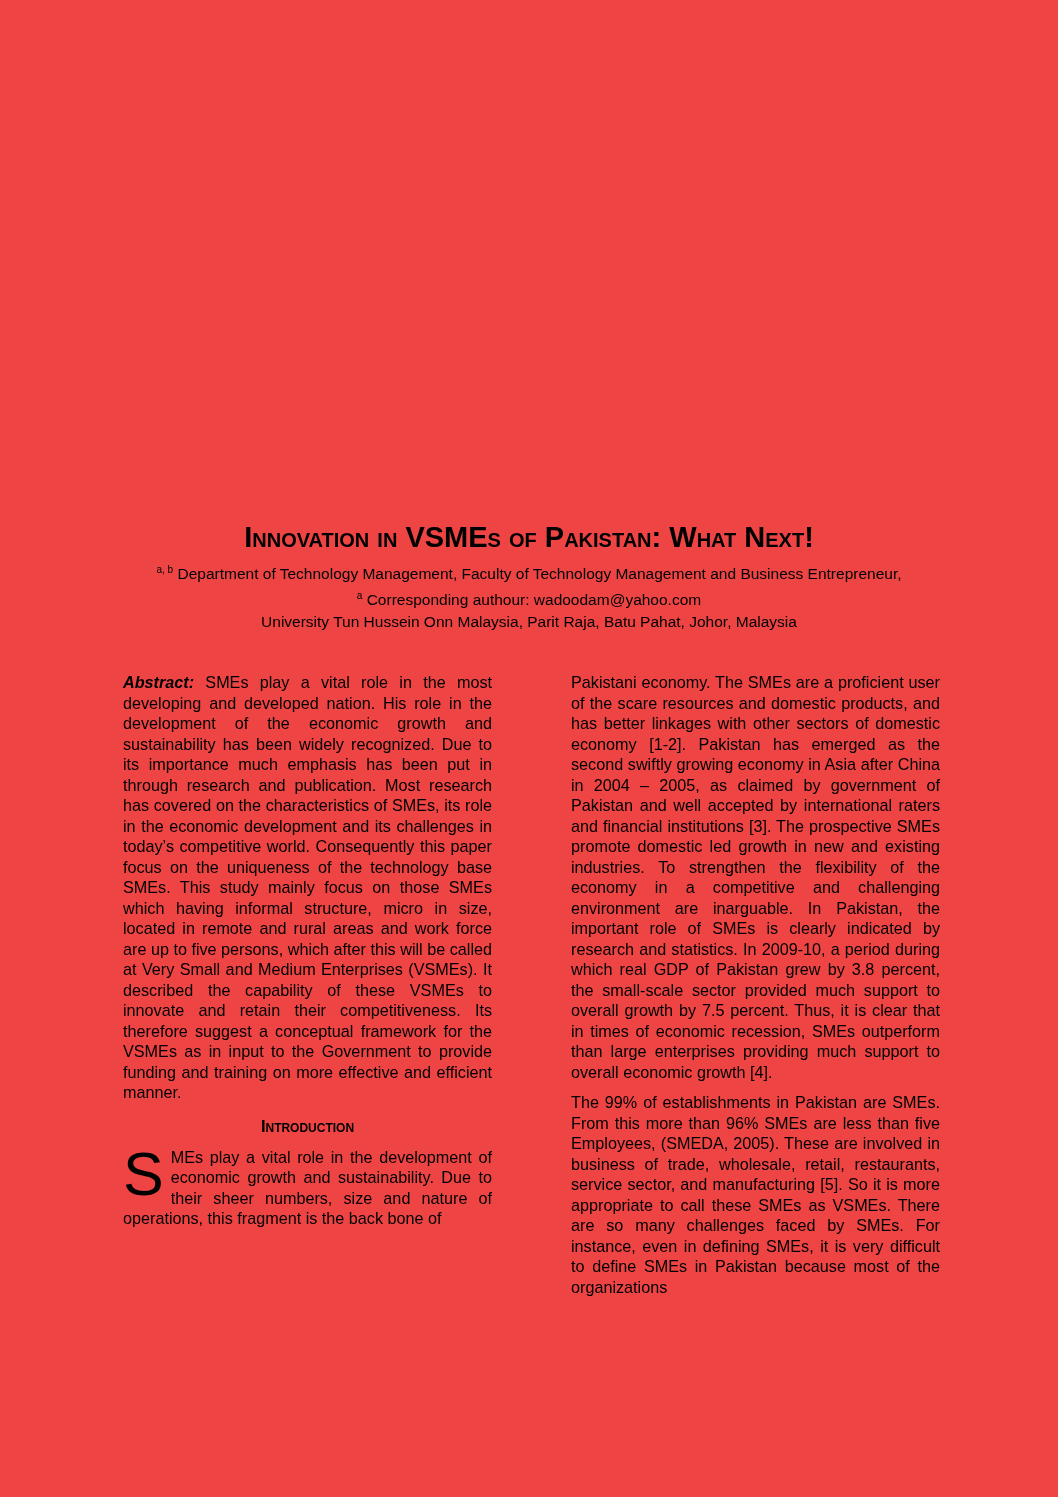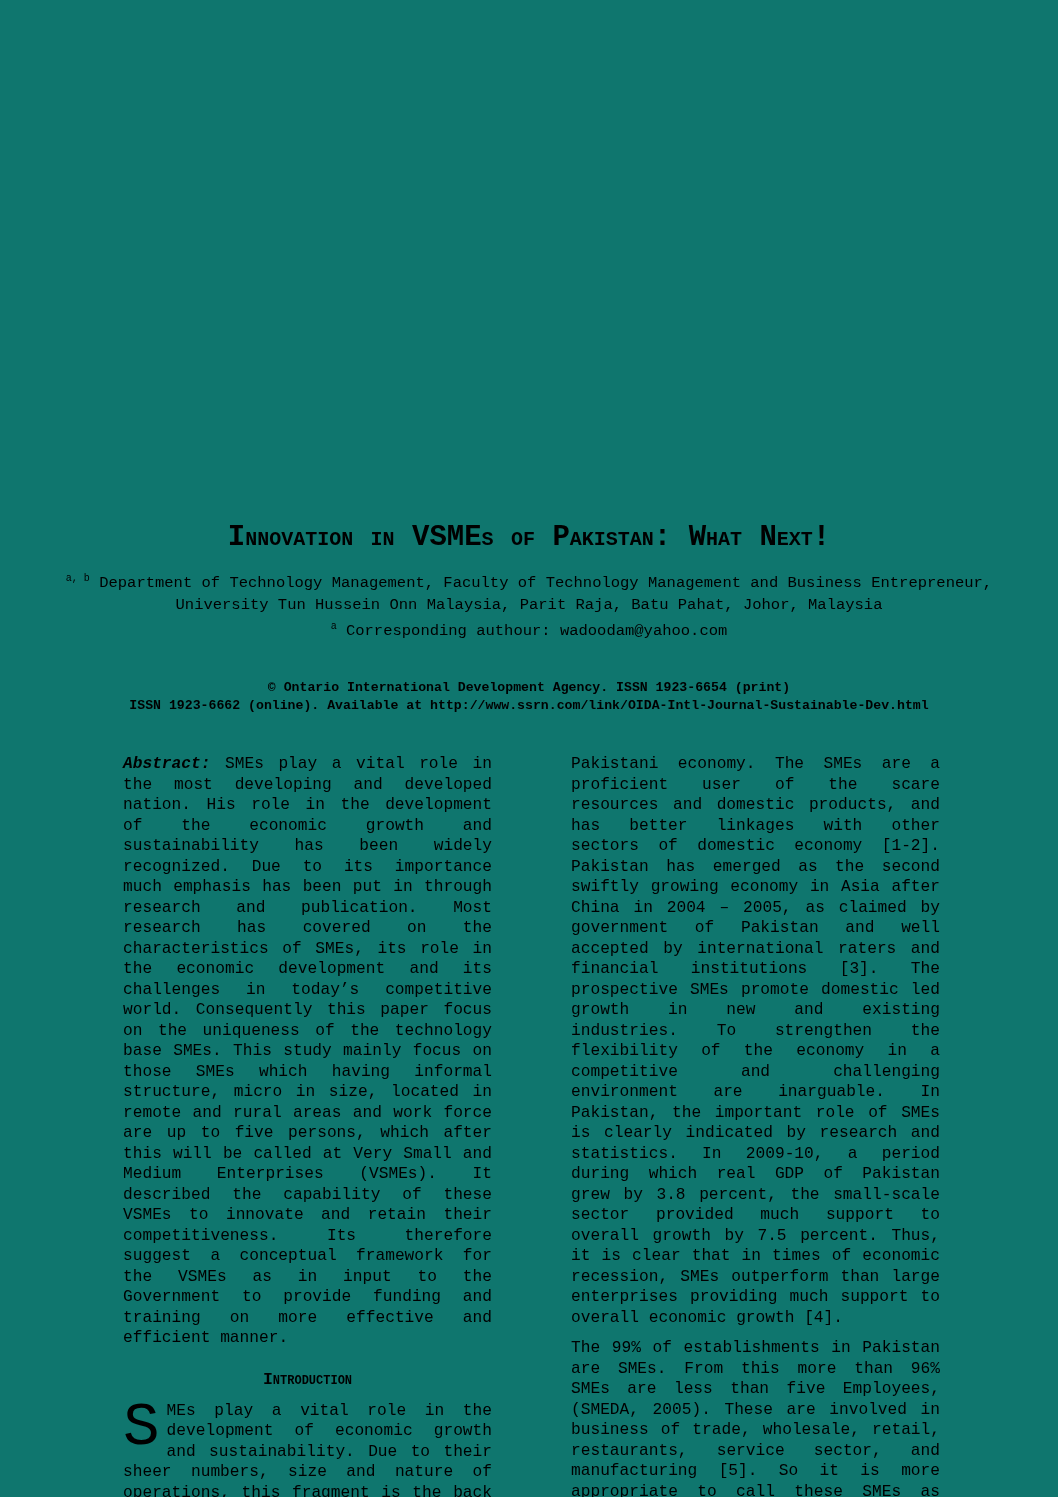--- a/index.html
+++ b/index.html
@@ -4,23 +4,23 @@
 <style>
   html, body {
     margin: 0;
     padding: 0;
     background: #ffffff;
   }
   .page {
     position: relative;
     width: 1058px;
     height: 1497px;
-    background: #0f766e;
+    background: #ef4444;
     color: #000000;
-    font-family: Liberation Mono, monospace;
+    font-family: Liberation Sans, sans-serif;
     overflow: hidden;
   }
   .front {
     padding-top: 519px;
     text-align: center;
   }
   .title {
     margin: 0;
     font-size: 29px;
     line-height: 37px;
@@ -35,21 +35,21 @@
   }
   .authors sup {
     font-size: 11px;
     font-weight: 700;
   }
   .author-sep {
     display: inline-block;
     margin: 0 7px 0 4px;
   }
   .affil {
-    margin-top: 12px;
+    margin-top: 3px;
     font-size: 15.5px;
     line-height: 22px;
   }
   .affil sup {
     font-size: 10px;
   }
   .issn {
     margin-top: 37px;
     font-size: 13.2px;
     line-height: 18px;
@@ -67,21 +67,21 @@
     text-align: justify;
   }
   .para {
     margin: 0 0 10px 0;
   }
   .lead {
     font-weight: 700;
     font-style: italic;
   }
   .section-heading {
-    margin: 21px 0 11px 0;
+    margin: 13px 0 11px 0;
     font-size: 16.5px;
     line-height: 20px;
     font-weight: 700;
     font-variant: small-caps;
     text-align: center;
   }
   .dropcap {
     float: left;
     font-size: 61px;
     line-height: 50px;
@@ -94,28 +94,24 @@
 
 <div class="page">
 
   <header class="front">
 
     <h1 class="title">Innovation in VSMEs of Pakistan: What Next!</h1>
 
 
     <div class="affil">
       <div><sup>a, b</sup> <span>Department of Technology Management, Faculty of Technology Management and Business Entrepreneur,</span></div>
+      <div><sup>a</sup> <span>Corresponding authour: wadoodam@yahoo.com</span></div>
       <div>University Tun Hussein Onn Malaysia, Parit Raja, Batu Pahat, Johor, Malaysia</div>
-      <div><sup>a</sup> <span>Corresponding authour: wadoodam@yahoo.com</span></div>
     </div>
 
-    <div class="issn">
-      <div>© Ontario International Development Agency. ISSN 1923-6654 (print)</div>
-      <div>ISSN 1923-6662 (online). Available at http://www.ssrn.com/link/OIDA-Intl-Journal-Sustainable-Dev.html</div>
-    </div>
 
   </header>
 
   <main class="columns">
 
     <section class="col">
       <p class="para">
         <span class="lead">Abstract:</span>
         <span>SMEs play a vital role in the most developing and developed nation. His role in the development of the economic growth and sustainability has been widely recognized. Due to its importance much emphasis has been put in through research and publication. Most research has covered on the characteristics of SMEs, its role in the economic development and its challenges in today’s competitive world. Consequently this paper focus on the uniqueness of the technology base SMEs. This study mainly focus on those SMEs which having informal structure, micro in size, located in remote and rural areas and work force are up to five persons, which after this will be called at Very Small and Medium Enterprises (VSMEs). It described the capability of these VSMEs to innovate and retain their competitiveness. Its therefore suggest a conceptual framework for the VSMEs as in input to the Government to provide funding and training on more effective and efficient manner.</span>
       </p>

